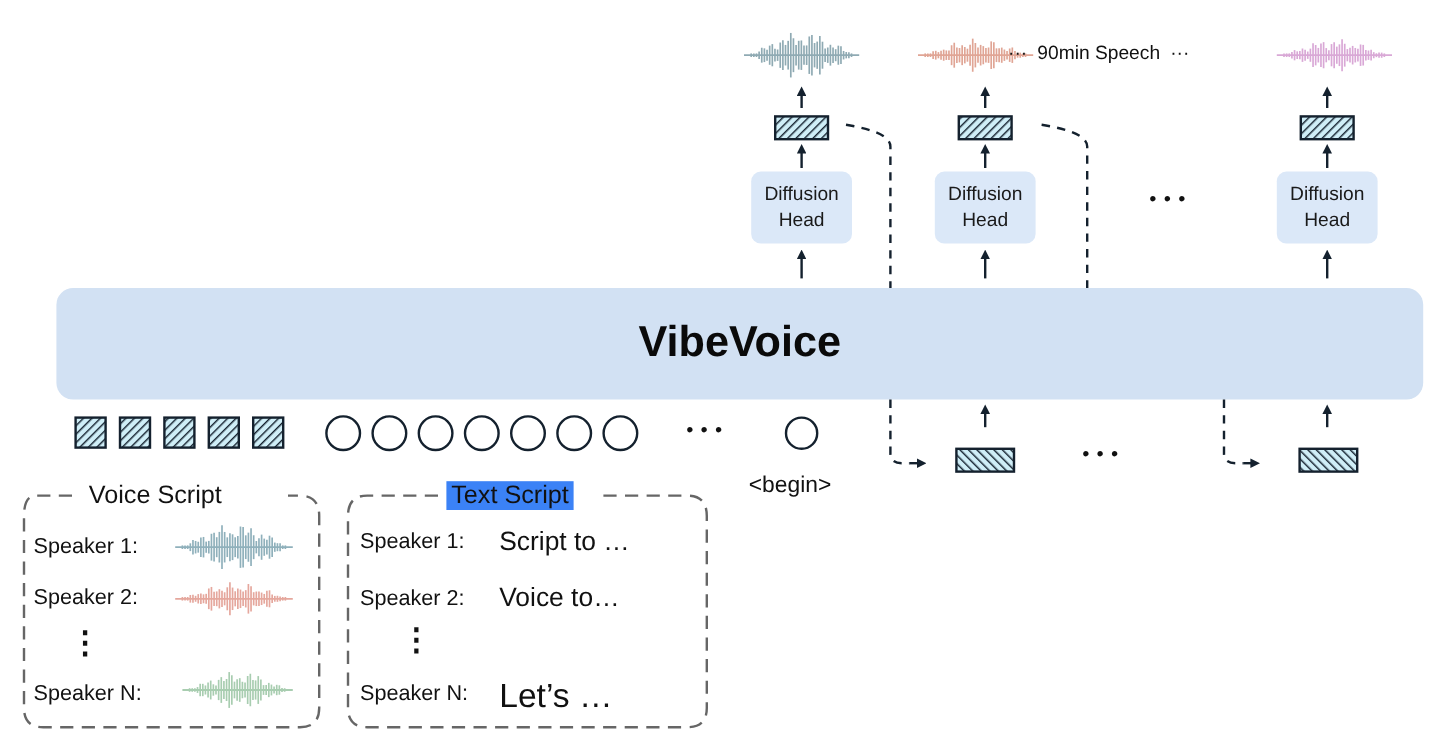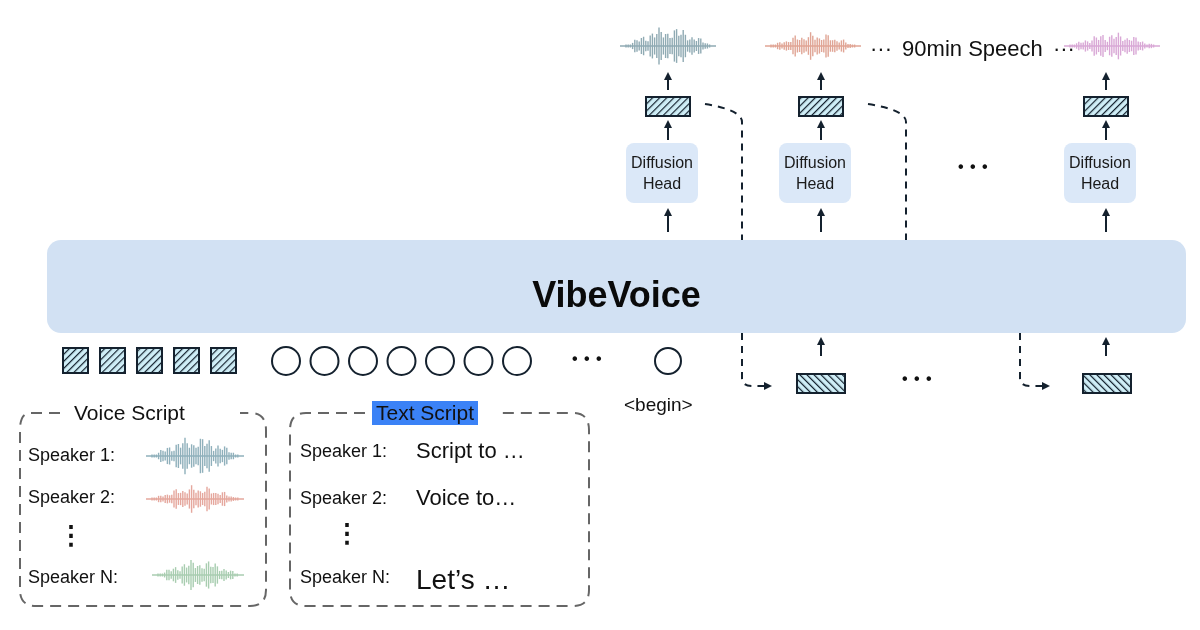--- a/index.html
+++ b/index.html
@@ -1,22 +1,22 @@
 <!DOCTYPE html>
 <html><head>
 <meta charset="utf-8">
 <style>
   html, body { margin: 0; padding: 0; background: #ffffff; }
   body { width: 1200px; height: 630px; position: relative; overflow: hidden;
          font-family: "Liberation Sans", sans-serif; color: #111; }
   #diagram { position: absolute; left: 0; top: 0; }
-  .backbone-title { position: absolute; left: 47px; top: 248px; width: 1139px; height: 93px;
+  .backbone-title { position: absolute; left: 47px; top: 238px; width: 1139px; height: 93px;
     display: flex; align-items: center; justify-content: center;
     font-weight: bold; font-size: 36px; color: #0a0a0a; }
-  .head-box { position: absolute; width: 72px; height: 60px; background: #dbe8f8; border-radius: 8px;
+  .head-box { position: absolute; width: 84px; height: 60px; background: #dbe8f8; border-radius: 8px;
     display: flex; flex-direction: column; align-items: center; justify-content: center;
     font-size: 16px; line-height: 21px; color: #1a1a1a; }
   .txt { position: absolute; white-space: nowrap; }
 </style>
 </head>
 <body>
 
 <svg id="diagram" width="1200" height="630" viewBox="0 0 1200 630">
   <defs>
     <pattern id="hatch-r" patternUnits="userSpaceOnUse" width="5" height="5" patternTransform="rotate(45)">
@@ -352,21 +352,21 @@
 </div>
 <div class="head-box" style="left:1064px;top:143px;">
   <span>Diffusion</span>
   <span>Head</span>
 </div>
 
 <div class="txt" style="left:958px;top:158px;font-size:16px;font-weight:bold;letter-spacing:1px;">• • •</div>
 <div class="txt" style="left:902px;top:370px;font-size:16px;font-weight:bold;letter-spacing:1px;">• • •</div>
 <div class="txt" style="left:572px;top:350px;font-size:16px;font-weight:bold;letter-spacing:1px;">• • •</div>
 
-<div class="txt" style="left:870px;top:36px;font-size:22px;">
+<div class="txt" style="left:840px;top:36px;font-size:16px;">
   <span>···</span>
   <span style="margin:0 4px;">90min Speech</span>
   <span>···</span>
 </div>
 
 <div class="txt" style="left:624px;top:394px;font-size:19px;">&lt;begin&gt;</div>
 
 <div class="txt" style="left:70px;top:401px;font-size:21px;background:#fff;padding:0 4px;">Voice Script</div>
 <div class="txt" style="left:28px;top:445px;font-size:18px;">Speaker 1:</div>
 <div class="txt" style="left:28px;top:487px;font-size:18px;">Speaker 2:</div>

